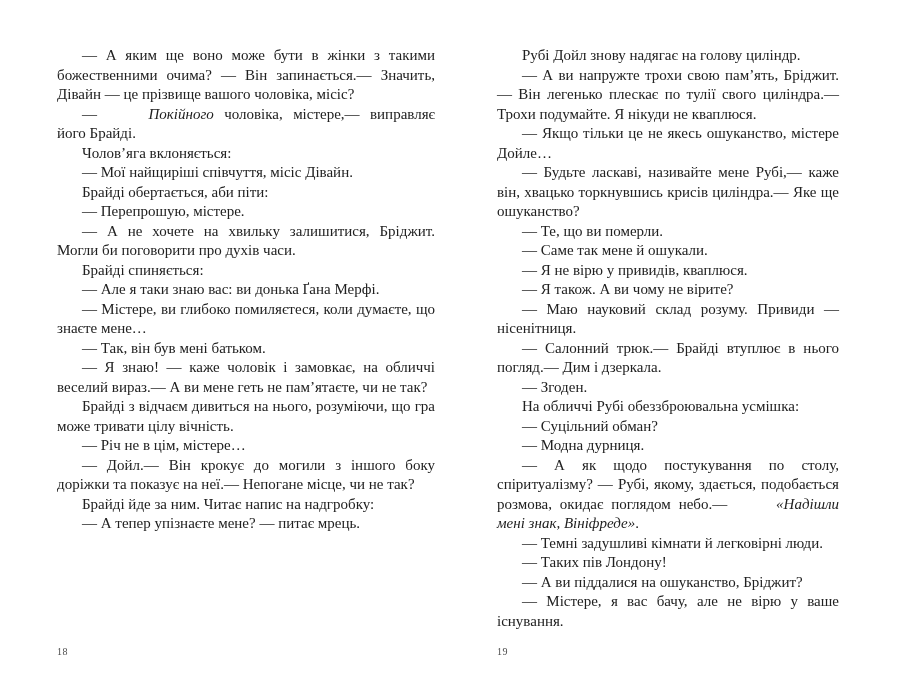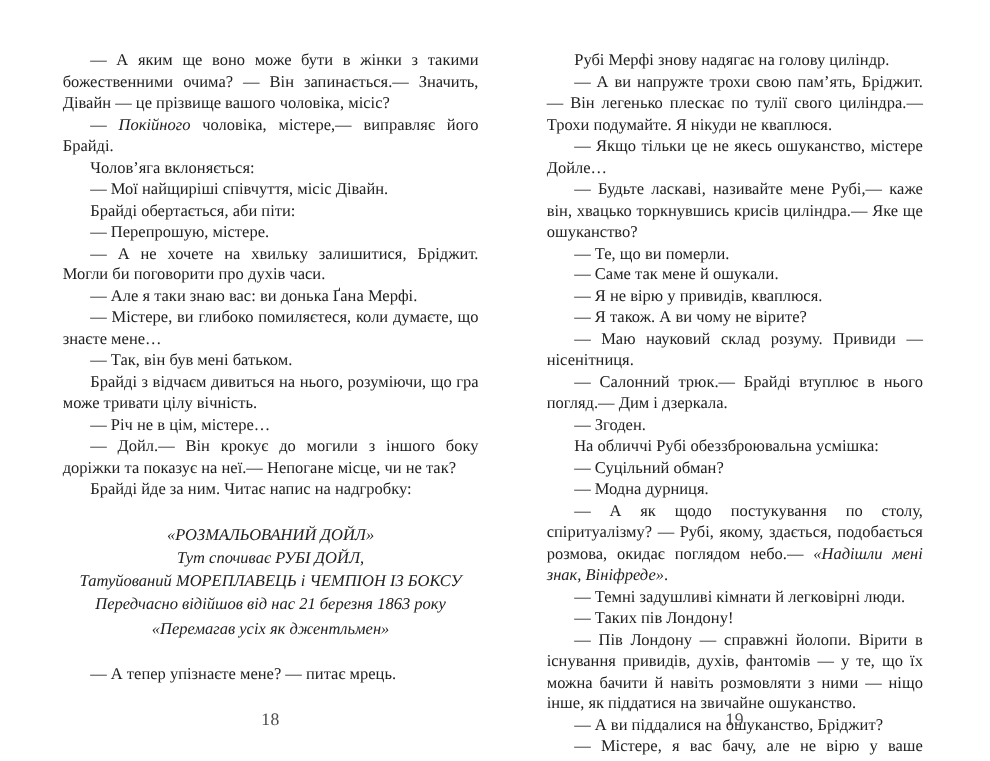--- a/index.html
+++ b/index.html
@@ -29,35 +29,36 @@
   }
   .text-block-right {
     left: 497px;
     width: 342px;
   }
   .para {
     margin: 0;
     text-indent: 25px;
   }
   .para em {
+    margin-left: 41px;
   }
   .epitaph {
     text-indent: 0;
     text-align: center;
     font-style: italic;
     margin: 21px 0;
   }
   .epitaph-line {
     line-height: 1.42;
   }
   .page-number {
     position: absolute;
     top: 646px;
-    text-align: center;
-    font-size: 16px;
+    text-align: left;
+    font-size: 10px;
     color: #4d4d4d;
     letter-spacing: 0.5px;
     font-family: "Liberation Serif", "DejaVu Serif", serif;
   }
   .page-number-left {
     left: 57px;
     width: 378px;
   }
   .page-number-right {
     left: 497px;
@@ -70,56 +71,50 @@
 <div class="spread">
 
   <div class="text-block text-block-left">
       <p class="para"><span>— А яким ще воно може бути в жінки з такими божественними очима? — Він запинається.— Значить, Дівайн — це прізвище вашого чоловіка, місіс?</span></p>
       <p class="para"><span>— </span><em>Покійного</em><span> чоловіка, містере,— виправляє його Брайді.</span></p>
       <p class="para"><span>Чолов’яга вклоняється:</span></p>
       <p class="para"><span>— Мої найщиріші співчуття, місіс Дівайн.</span></p>
       <p class="para"><span>Брайді обертається, аби піти:</span></p>
       <p class="para"><span>— Перепрошую, містере.</span></p>
       <p class="para"><span>— А не хочете на хвильку залишитися, Бріджит. Могли би поговорити про духів часи.</span></p>
+      <p class="para"><span>Брайді спиняється:</span></p>
       <p class="para"><span>— Але я таки знаю вас: ви донька Ґана Мерфі.</span></p>
       <p class="para"><span>— Містере, ви глибоко помиляєтеся, коли думаєте, що знаєте мене…</span></p>
       <p class="para"><span>— Так, він був мені батьком.</span></p>
+      <p class="para"><span>— Я знаю! — каже чоловік і замовкає, на обличчі веселий вираз.— А ви мене геть не пам’ятаєте, чи не так?</span></p>
       <p class="para"><span>Брайді з відчаєм дивиться на нього, розуміючи, що гра може тривати цілу вічність.</span></p>
       <p class="para"><span>— Річ не в цім, містере…</span></p>
       <p class="para"><span>— Дойл.— Він крокує до могили з іншого боку доріжки та показує на неї.— Непогане місце, чи не так?</span></p>
       <p class="para"><span>Брайді йде за ним. Читає напис на надгробку:</span></p>
-      <div class="epitaph">
-        <div class="epitaph-line">«РОЗМАЛЬОВАНИЙ ДОЙЛ»</div>
-        <div class="epitaph-line">Тут спочиває РУБІ ДОЙЛ,</div>
-        <div class="epitaph-line">Татуйований МОРЕПЛАВЕЦЬ і ЧЕМПІОН ІЗ БОКСУ</div>
-        <div class="epitaph-line">Передчасно відійшов від нас 21 березня 1863 року</div>
-        <div class="epitaph-line">«Перемагав усіх як джентльмен»</div>
-      </div>
       <p class="para"><span>— А тепер упізнаєте мене? — питає мрець.</span></p>
     </div>
 
   <div class="text-block text-block-right">
-      <p class="para"><span>Рубі Мерфі знову надягає на голову циліндр.</span></p>
+      <p class="para"><span>Рубі Дойл знову надягає на голову циліндр.</span></p>
       <p class="para"><span>— А ви напружте трохи свою пам’ять, Бріджит.— Він легенько плескає по тулії свого циліндра.— Трохи подумайте. Я нікуди не кваплюся.</span></p>
       <p class="para"><span>— Якщо тільки це не якесь ошуканство, містере Дойле…</span></p>
       <p class="para"><span>— Будьте ласкаві, називайте мене Рубі,— каже він, хвацько торкнувшись крисів циліндра.— Яке ще ошуканство?</span></p>
       <p class="para"><span>— Те, що ви померли.</span></p>
       <p class="para"><span>— Саме так мене й ошукали.</span></p>
       <p class="para"><span>— Я не вірю у привидів, кваплюся.</span></p>
       <p class="para"><span>— Я також. А ви чому не вірите?</span></p>
       <p class="para"><span>— Маю науковий склад розуму. Привиди — нісенітниця.</span></p>
       <p class="para"><span>— Салонний трюк.— Брайді втуплює в нього погляд.— Дим і дзеркала.</span></p>
       <p class="para"><span>— Згоден.</span></p>
       <p class="para"><span>На обличчі Рубі обеззброювальна усмішка:</span></p>
       <p class="para"><span>— Суцільний обман?</span></p>
       <p class="para"><span>— Модна дурниця.</span></p>
       <p class="para"><span>— А як щодо постукування по столу, спіритуалізму? — Рубі, якому, здається, подобається розмова, окидає поглядом небо.— </span><em>«Надішли мені знак, Вініфреде»</em><span>.</span></p>
       <p class="para"><span>— Темні задушливі кімнати й легковірні люди.</span></p>
       <p class="para"><span>— Таких пів Лондону!</span></p>
-      <p class="para"><span>— Пів Лондону — справжні йолопи. Вірити в існування привидів, духів, фантомів — у те, що їх можна бачити й навіть розмовляти з ними — ніщо інше, як піддатися на звичайне ошуканство.</span></p>
       <p class="para"><span>— А ви піддалися на ошуканство, Бріджит?</span></p>
       <p class="para"><span>— Містере, я вас бачу, але не вірю у ваше існування.</span></p>
     </div>
 
   <div class="page-number page-number-left">18</div>
 
   <div class="page-number page-number-right">19</div>
 
 </div>
 

